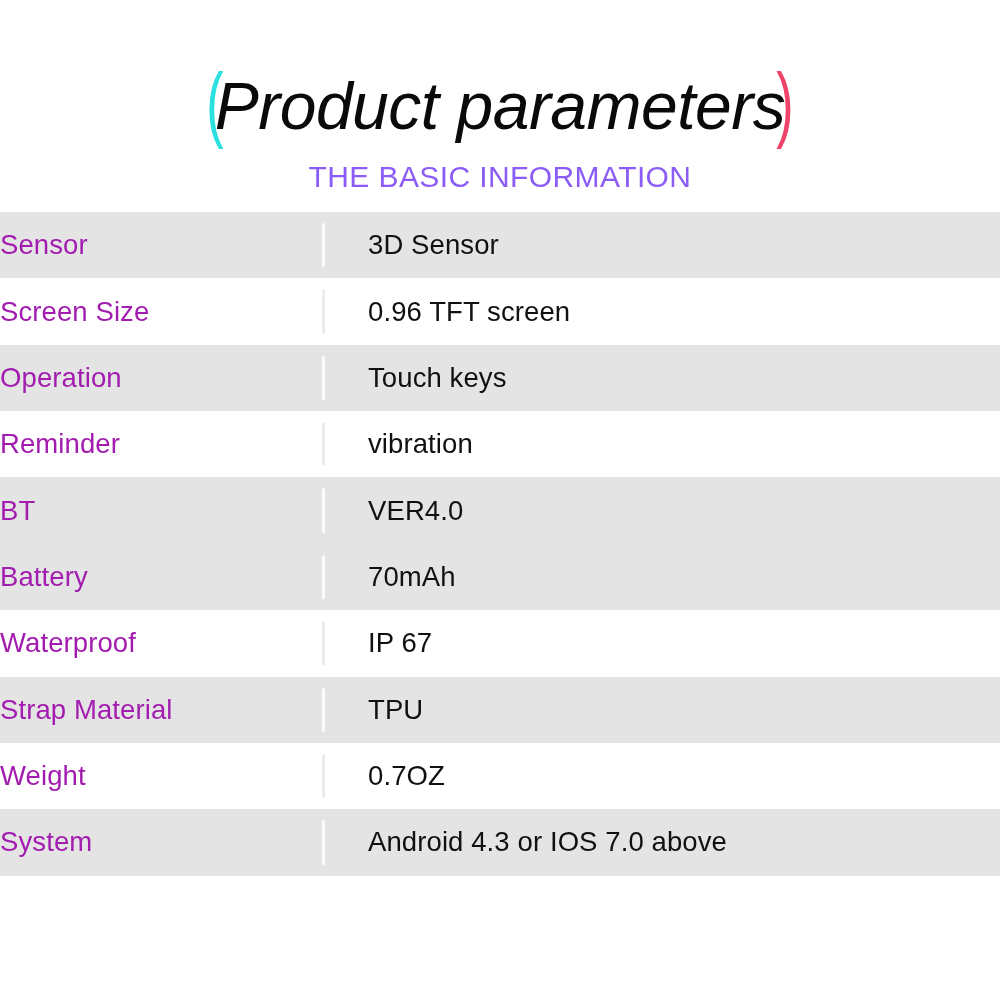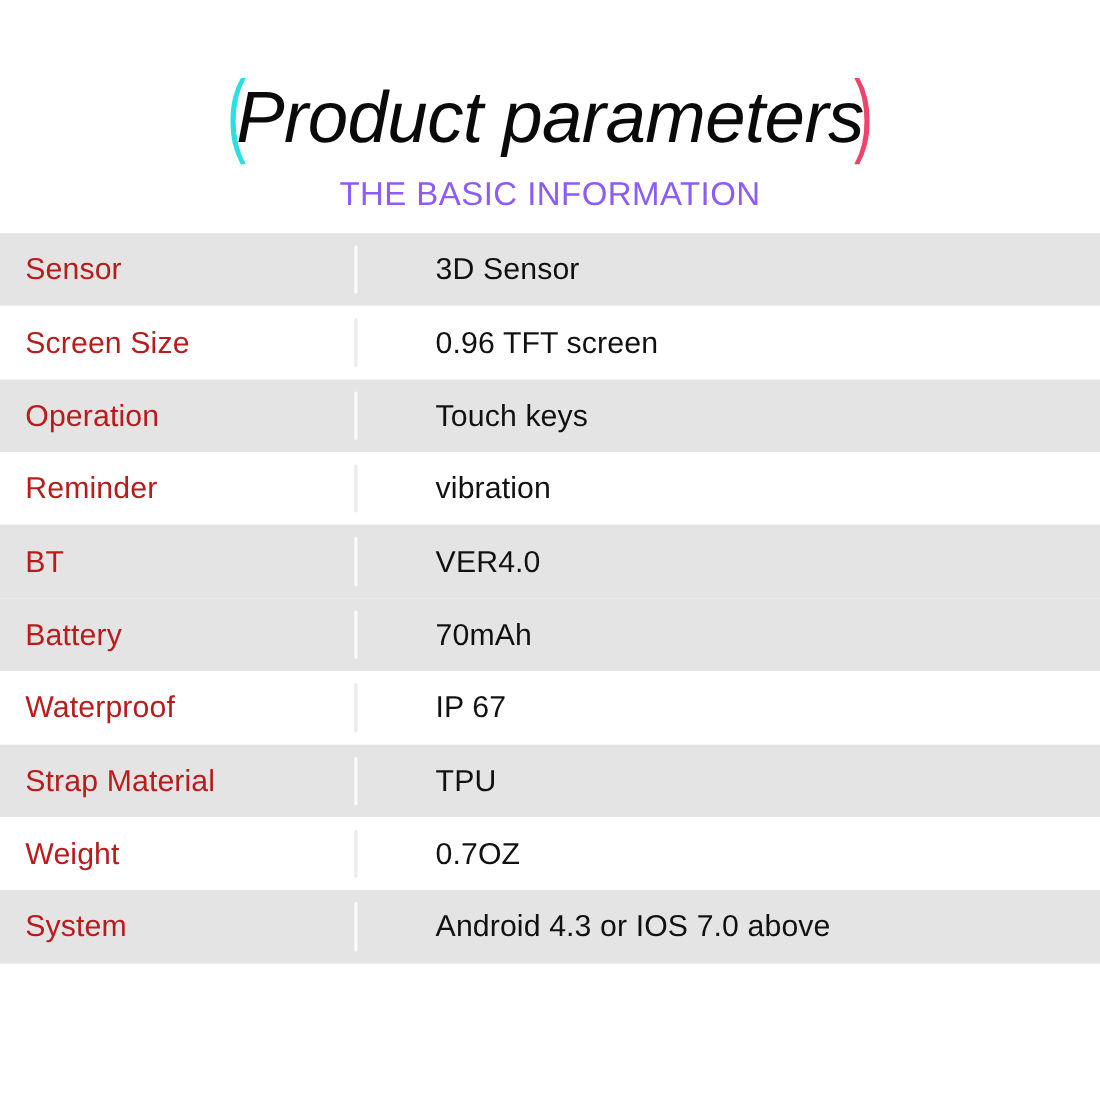--- a/index.html
+++ b/index.html
@@ -101,33 +101,32 @@
     bottom: 11px;
     width: 3px;
     border-radius: 2px;
   }
   .shade-gray  .divider { background: #fbfbfb; }
   .shade-white .divider { background: #ececec; }
 
   .spec-label {
     width: 322px;
     box-sizing: border-box;
-    padding-left: 23px;
     font-size: 27.5px;
     font-weight: 400;
     letter-spacing: 0.1px;
-    color: #b91c1c;
+    color: #a21caf;
     white-space: nowrap;
     overflow: hidden;
   }
 
   .spec-value {
     flex: 1;
     box-sizing: border-box;
-    padding-left: 74px;
+    padding-left: 46px;
     font-size: 27.5px;
     font-weight: 400;
     letter-spacing: 0.1px;
     color: #111111;
     white-space: nowrap;
     overflow: hidden;
   }
 </style>
 </head>
 <body>

